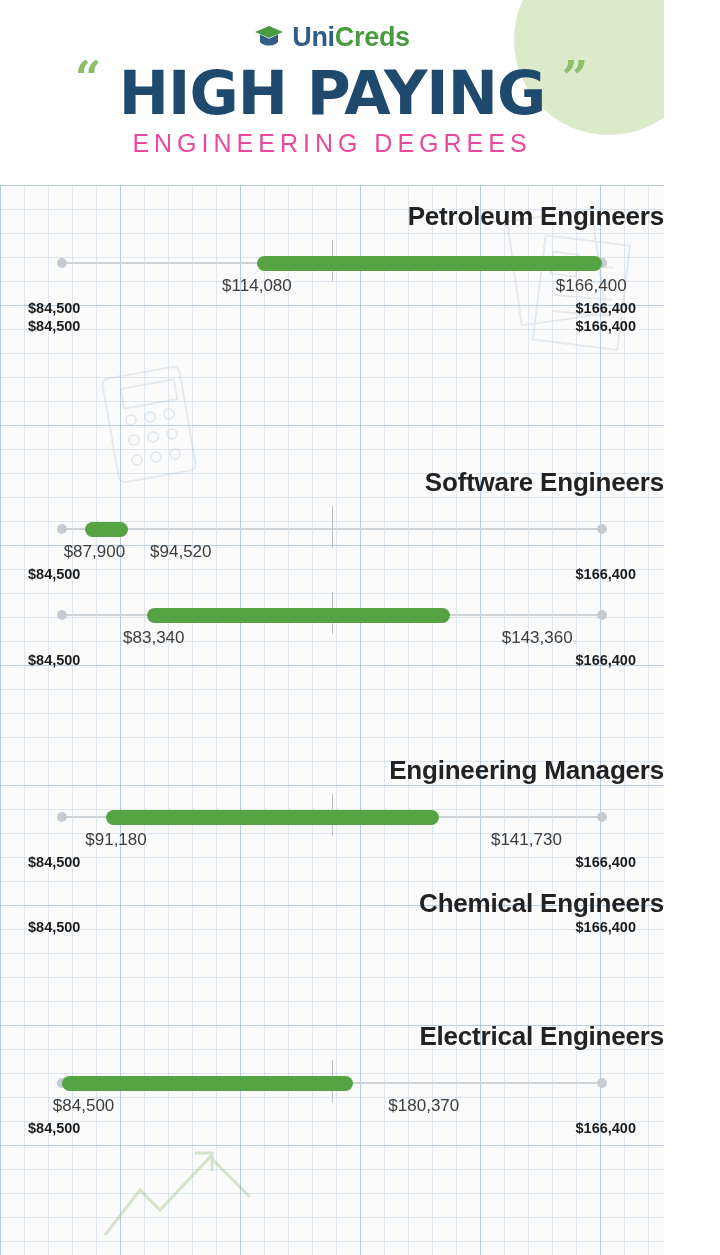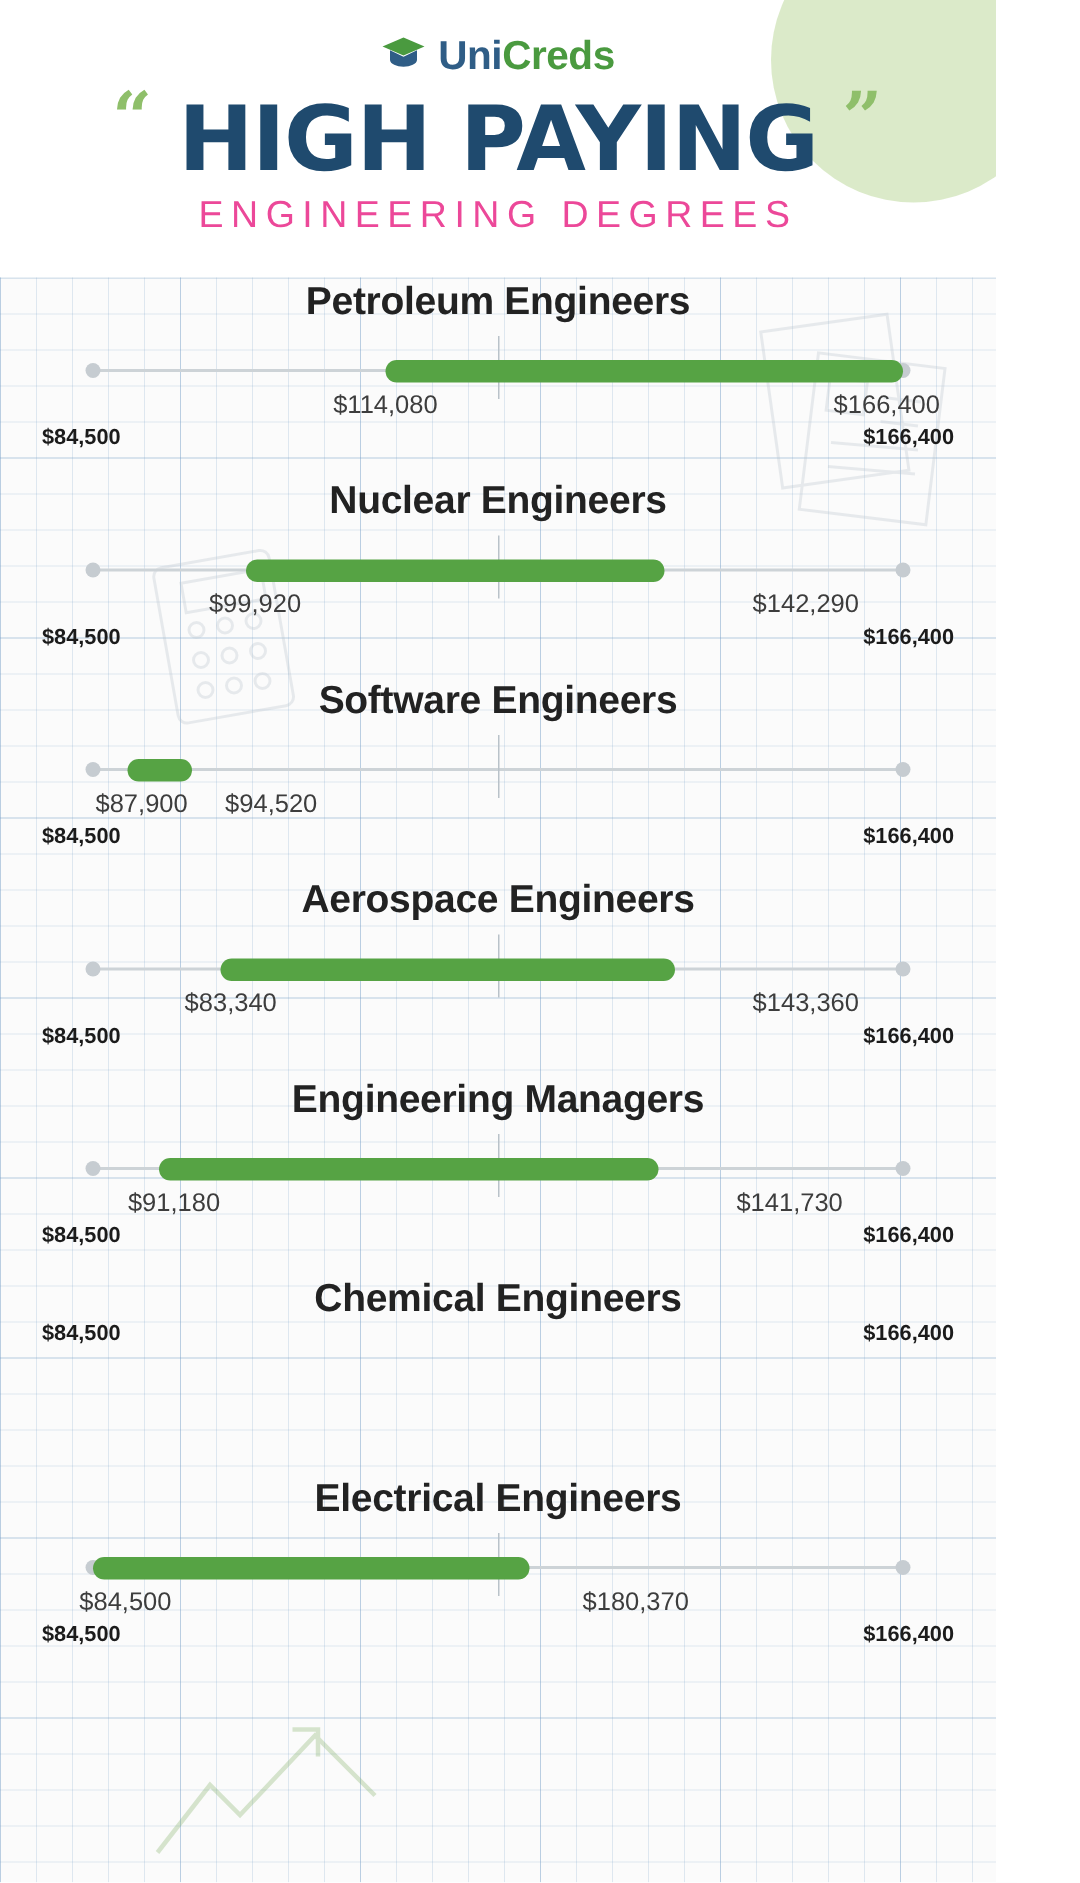--- a/index.html
+++ b/index.html
@@ -101,25 +101,25 @@
   .doodle-calc { left: 95px; top: 175px; }
   .doodle-arrow { left: 100px; bottom: 10px; }
 
   .rows { position: relative; z-index: 3; }
 
   .row {
     position: relative;
     height: 133px;
   }
   .row-title {
-    text-align: center;
+    text-align: right;
     font-size: 26px;
     font-weight: bold;
     color: #222;
-    padding-top: 0;
+    padding-top: 16px;
     letter-spacing: -.2px;
   }
 
   .track-wrap {
     position: relative;
     margin: 22px 62px 0 62px;
     height: 46px;
   }
   .axis-line {
     position: absolute;
@@ -258,30 +258,20 @@
           <div class="bar-label low" style="left:36.1%">$114,080</div>
           <div class="bar-label high" style="left:98%">$166,400</div>
         </div>
         <div class="endpoints">
           <div class="endpoint endpoint-min">$84,500</div>
           <div class="endpoint endpoint-max">$166,400</div>
         </div>
       </div>
 
       <div class="row">
-        <div class="row-title">Nuclear Engineers</div>
-        <div class="track-wrap">
-          <div class="axis-line"></div>
-          <div class="cap cap-left"></div>
-          <div class="cap cap-right"></div>
-          <div class="midline" style="left:50%"></div>
-          <div class="bar" style="left:18.8%; width:51.7%; background:#56a344;"></div>
-          <div class="bar-label low" style="left:20%">$99,920</div>
-          <div class="bar-label high" style="left:88%">$142,290</div>
-        </div>
         <div class="endpoints">
           <div class="endpoint endpoint-min">$84,500</div>
           <div class="endpoint endpoint-max">$166,400</div>
         </div>
       </div>
 
       <div class="row">
         <div class="row-title">Software Engineers</div>
         <div class="track-wrap">
           <div class="axis-line"></div>
@@ -292,21 +282,20 @@
           <div class="bar-label low" style="left:6%">$87,900</div>
           <div class="bar-label high" style="left:22%">$94,520</div>
         </div>
         <div class="endpoints">
           <div class="endpoint endpoint-min">$84,500</div>
           <div class="endpoint endpoint-max">$166,400</div>
         </div>
       </div>
 
       <div class="row">
-        <div class="row-title">Aerospace Engineers</div>
         <div class="track-wrap">
           <div class="axis-line"></div>
           <div class="cap cap-left"></div>
           <div class="cap cap-right"></div>
           <div class="midline" style="left:50%"></div>
           <div class="bar" style="left:15.8%; width:56%; background:#56a344;"></div>
           <div class="bar-label low" style="left:17%">$83,340</div>
           <div class="bar-label high" style="left:88%">$143,360</div>
         </div>
         <div class="endpoints">

